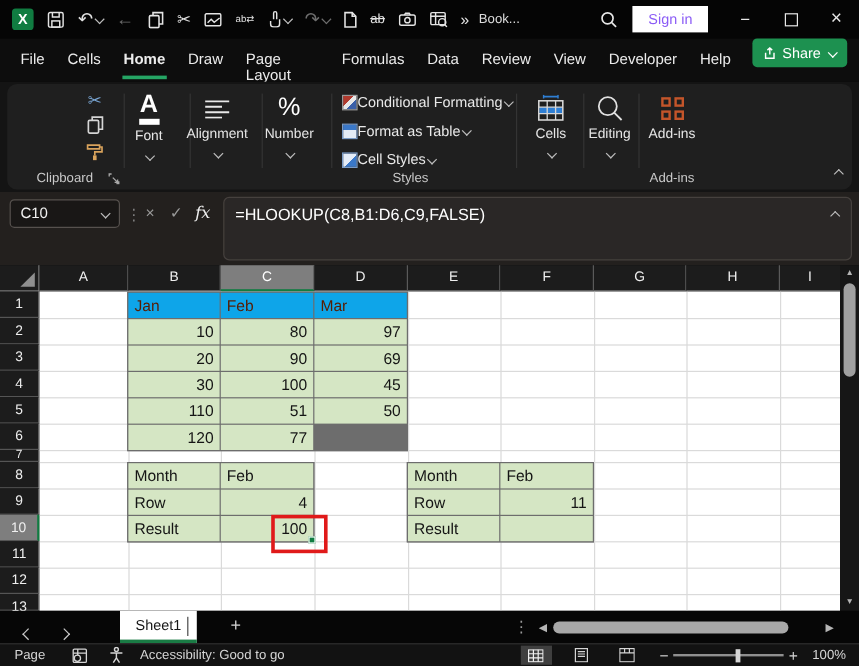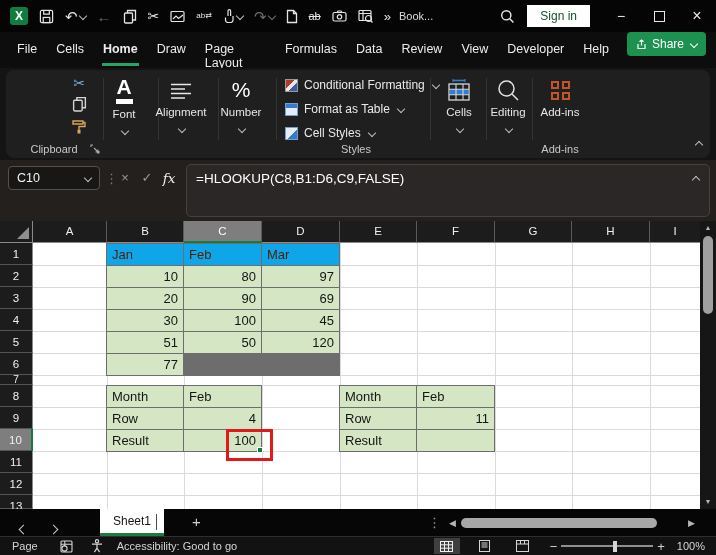--- a/index.html
+++ b/index.html
@@ -12,21 +12,21 @@
   .dim{color:#6e6e6e}
   .xlogo{width:18px;height:18px;background:#107C41;border-radius:3px;color:#fff;font-weight:bold;
          font-size:12px;display:flex;align-items:center;justify-content:center}
   .cv{display:inline-block;width:5px;height:5px;border-right:1.4px solid #bdbdbd;border-bottom:1.4px solid #bdbdbd;
       transform:rotate(45deg);margin-left:2px}
   .cv.up{transform:rotate(-135deg)}
   .cv.dim2{border-color:#6e6e6e}
   .tinytxt{font-size:8px;line-height:8px;letter-spacing:0}
   .doctitle{color:#dcdcdc;font-size:11px;margin-left:8px}
   .tb-right{margin-left:auto;display:flex;align-items:center}
-  .signin{background:#ffffff;color:#14532d;font-size:12px;padding:4px 13px;margin:0 12px;cursor:default}
+  .signin{background:#ffffff;color:#8b5cf6;font-size:12px;padding:4px 13px;margin:0 12px;cursor:default}
   .winbtn{width:38px;height:32px;display:flex;align-items:center;justify-content:center;color:#e8e8e8;font-size:14px}
   .restorebox{width:9px;height:9px;border:1.3px solid #e8e8e8}
   
   .menubar{position:absolute;left:0;top:32px;width:716px;height:36px;background:#0d0d0d;display:flex;align-items:flex-start;padding-left:16px;box-sizing:border-box}
   .mtab{color:#ececec;font-size:12.5px;padding:10px 1px 7px 1px;margin-right:17px;border-bottom:3px solid transparent}
   .mtab.active{font-weight:bold;border-bottom:3px solid #25A564}
   .share{margin-left:auto;margin-right:10px;background:#1D9150;color:#fff;border-radius:4px;padding:5px 9px;
          font-size:12px;display:flex;align-items:center;gap:5px}
   .share .cv{border-color:#fff}
   
@@ -34,21 +34,21 @@
   .rpanel{position:absolute;left:6px;top:2px;width:704px;height:88px;background:#1f1f1f;border-radius:8px}
   .vsep{position:absolute;top:8px;height:62px;width:1px;background:#343434}
   .grplabel{position:absolute;bottom:3px;font-size:11px;color:#c9c9c9;text-align:center}
   .cgrp{position:absolute;top:5px;text-align:center;color:#e6e6e6}
   .cicon{height:30px;display:flex;align-items:center;justify-content:center}
   .clabel{font-size:11.5px;margin-top:1px;color:#e6e6e6}
   .cgrp .cv{margin-top:5px}
   .bigA{font-size:21px;font-weight:bold;color:#fff;line-height:20px}
   .Abar{width:17px;height:5px;background:#fff;margin:2px auto 0}
   .pct{font-size:21px;color:#fff}
-  .stylerow{position:absolute;left:279px;display:flex;align-items:center;gap:6px;color:#e9e9e9;font-size:12px;white-space:nowrap}
+  .stylerow{position:absolute;left:279px;display:flex;align-items:center;color:#e9e9e9;font-size:12px;white-space:nowrap}
   .sicon{width:13px;height:13px;box-sizing:border-box}
   .ic-cf{border:1px solid #999;background:linear-gradient(135deg,#b13a2e 38%,#e8e8e8 38% 62%,#3a5fa8 62%)}
   .ic-ft{border:1px solid #7a9cc8;background:linear-gradient(#3a78c9 38%,#e4ecf7 38%)}
   .ic-cs{border:1px solid #7a9cc8;background:linear-gradient(135deg,#e4ecf7 55%,#3a78c9 55%)}
   .ic-addins{display:grid;grid-template-columns:8px 8px;grid-template-rows:8px 8px;gap:3px}
   .ic-addins i{border:2.2px solid #C4552A;box-sizing:border-box}
   .clipcol{position:absolute;left:58px;top:6px;width:30px;display:flex;flex-direction:column;gap:6px;align-items:center}
   
   .fbar{position:absolute;left:0;top:160px;width:716px;height:61px;background:#23201e}
   .namebox{position:absolute;left:8px;top:6px;width:92px;height:24px;background:#191716;border:1px solid #56514e;
@@ -288,21 +288,21 @@
       <div class="stylerow" style="top:32px">
         <span class="sicon ic-ft"></span>
         <span>Format as Table</span>
         <span class="cv"></span>
       </div>
       <div class="stylerow" style="top:56px">
         <span class="sicon ic-cs"></span>
         <span>Cell Styles</span>
         <span class="cv"></span>
       </div>
-      <div class="grplabel" style="left:310px;width:80px">Styles</div>
+      <div class="grplabel" style="left:296px;width:80px">Styles</div>
 
       <div class="vsep" style="left:424px"></div>
 
       <div class="cgrp" style="left:429px;width:48px">
         <div class="cicon">
           <svg width="24" height="22" viewBox="0 0 24 22">
               <path d="M6 1.5h12" stroke="#2f7fd4" stroke-width="1.6"></path>
               <path d="M6 0v3M18 0v3" stroke="#2f7fd4" stroke-width="1.2"></path>
               <rect x="2" y="5" width="20" height="16" fill="none" stroke="#d8d8d8" stroke-width="1.3"></rect>
               <rect x="2.7" y="10.3" width="18.6" height="5.4" fill="#2f7fd4"></rect>
@@ -421,20 +421,21 @@
         <div class="cell oh">Mar</div>
         <div class="cell gc num">10</div>
         <div class="cell gc num">80</div>
         <div class="cell gc num">97</div>
         <div class="cell gc num">20</div>
         <div class="cell gc num">90</div>
         <div class="cell gc num">69</div>
         <div class="cell gc num">30</div>
         <div class="cell gc num">100</div>
         <div class="cell gc num">45</div>
+        <div class="cell gc num">110</div>
         <div class="cell gc num">51</div>
         <div class="cell gc num">50</div>
         <div class="cell gc num">120</div>
         <div class="cell gc num">77</div>
       </div>
 
       <div class="tbl" style="left:73px;top:142px;grid-template-columns:76px 77px;grid-auto-rows:21px">
         <div class="cell gc lbl">Month</div>
         <div class="cell gc lbl">Feb</div>
         <div class="cell gc lbl">Row</div>

